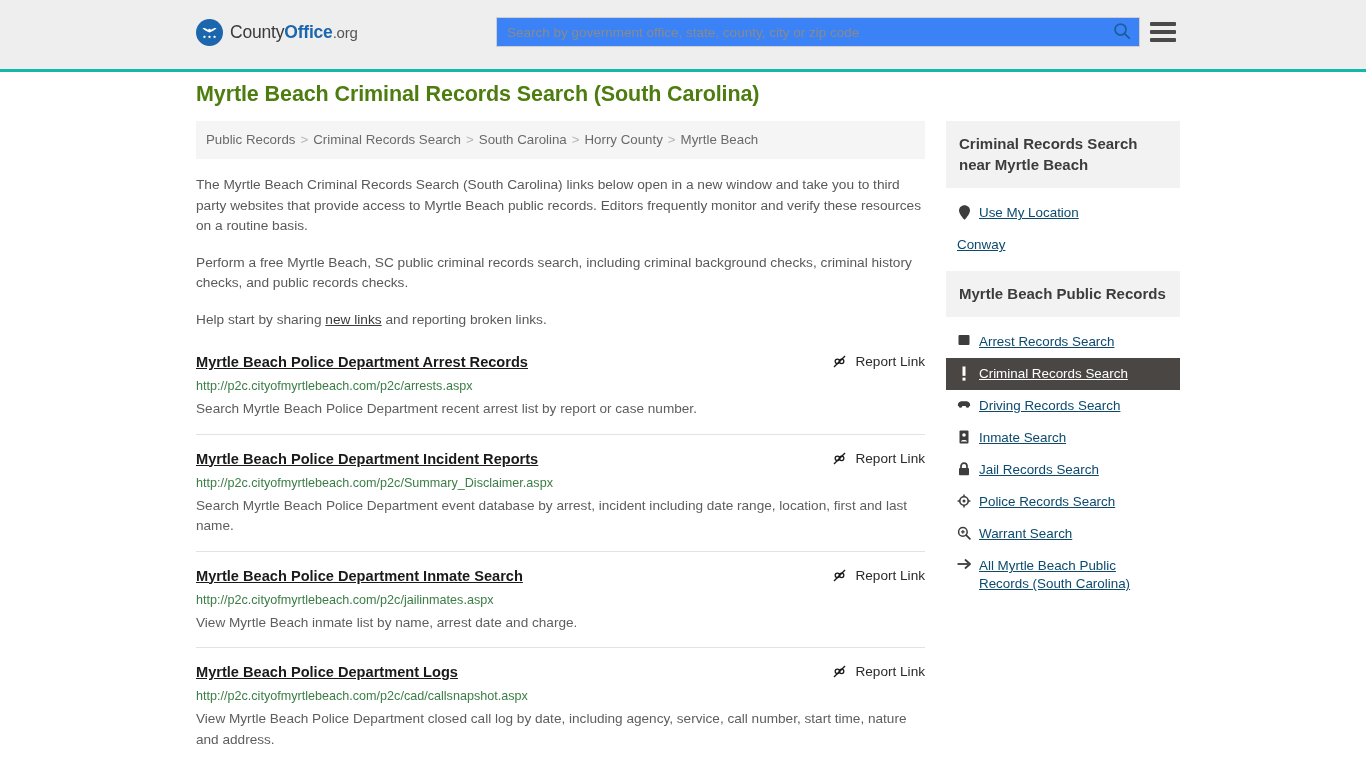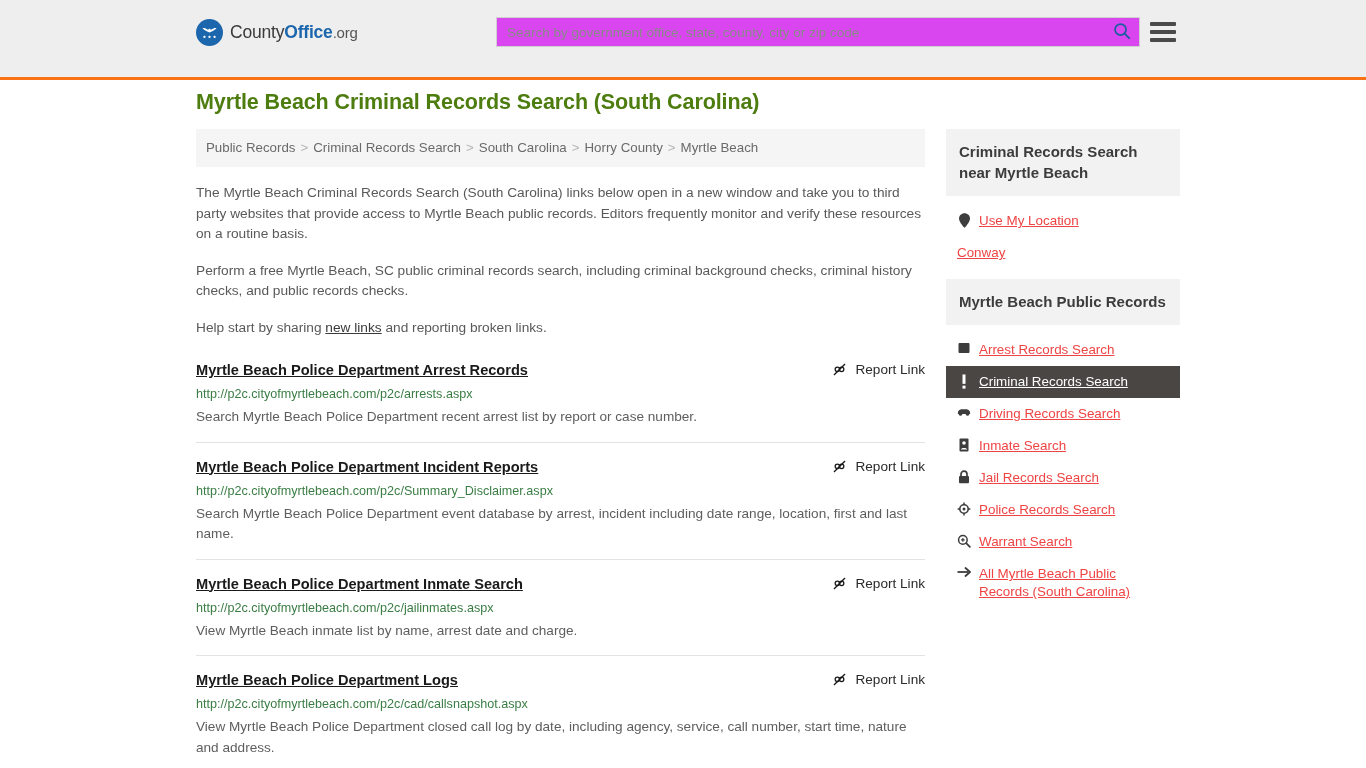--- a/index.html
+++ b/index.html
@@ -8,23 +8,23 @@
     width: 1366px; height: 768px;
     background: #ffffff;
     font-family: "Liberation Sans", sans-serif;
     overflow: hidden;
   }
 
   
   #site-header {
     position: relative;
     width: 1366px;
-    height: 80px;
+    height: 72px;
     background: #eeeeee;
-    border-bottom: 3px solid #f97316;
+    border-bottom: 3px solid #14b8a6;
     display: flex;
     align-items: center;
   }
   #brand {
     position: absolute;
     left: 196px;
     top: 19px;
     display: flex;
     align-items: center;
     gap: 7px;
@@ -45,21 +45,21 @@
     white-space: nowrap;
   }
   .brand-text .b-county { color: #3a3a3a; }
   .brand-text .b-office { color: #1b66ad; font-weight: bold; }
   .brand-text .b-org { color: #555555; font-size: 15px; }
 
   #search-wrap {
     position: absolute;
     left: 496px; top: 17px;
     width: 644px; height: 30px;
-    background: #d946ef;
+    background: #3b82f6;
     border: 1px solid #cfcfcf;
     display: flex;
     align-items: center;
     justify-content: space-between;
   }
   #search-input {
     flex: 1 1 auto;
     height: 28px;
     border: 0;
     outline: none;
@@ -219,21 +219,21 @@
   .side-item .s-ico {
     flex: none;
     width: 14px;
     display: flex;
     align-items: center;
     justify-content: center;
     padding-top: 1px;
     color: #3d3d3d;
   }
   .side-item .s-label {
-    color: #ef4444;
+    color: #0c4a6e;
     text-decoration: underline;
     cursor: pointer;
   }
   .side-item.active {
     background: #4a4644;
   }
   .side-item.active .s-label { color: #ffffff; }
   .side-item.active .s-ico { color: #ffffff; }
   .side-item.no-icon { padding-left: 11px; }
 </style>

